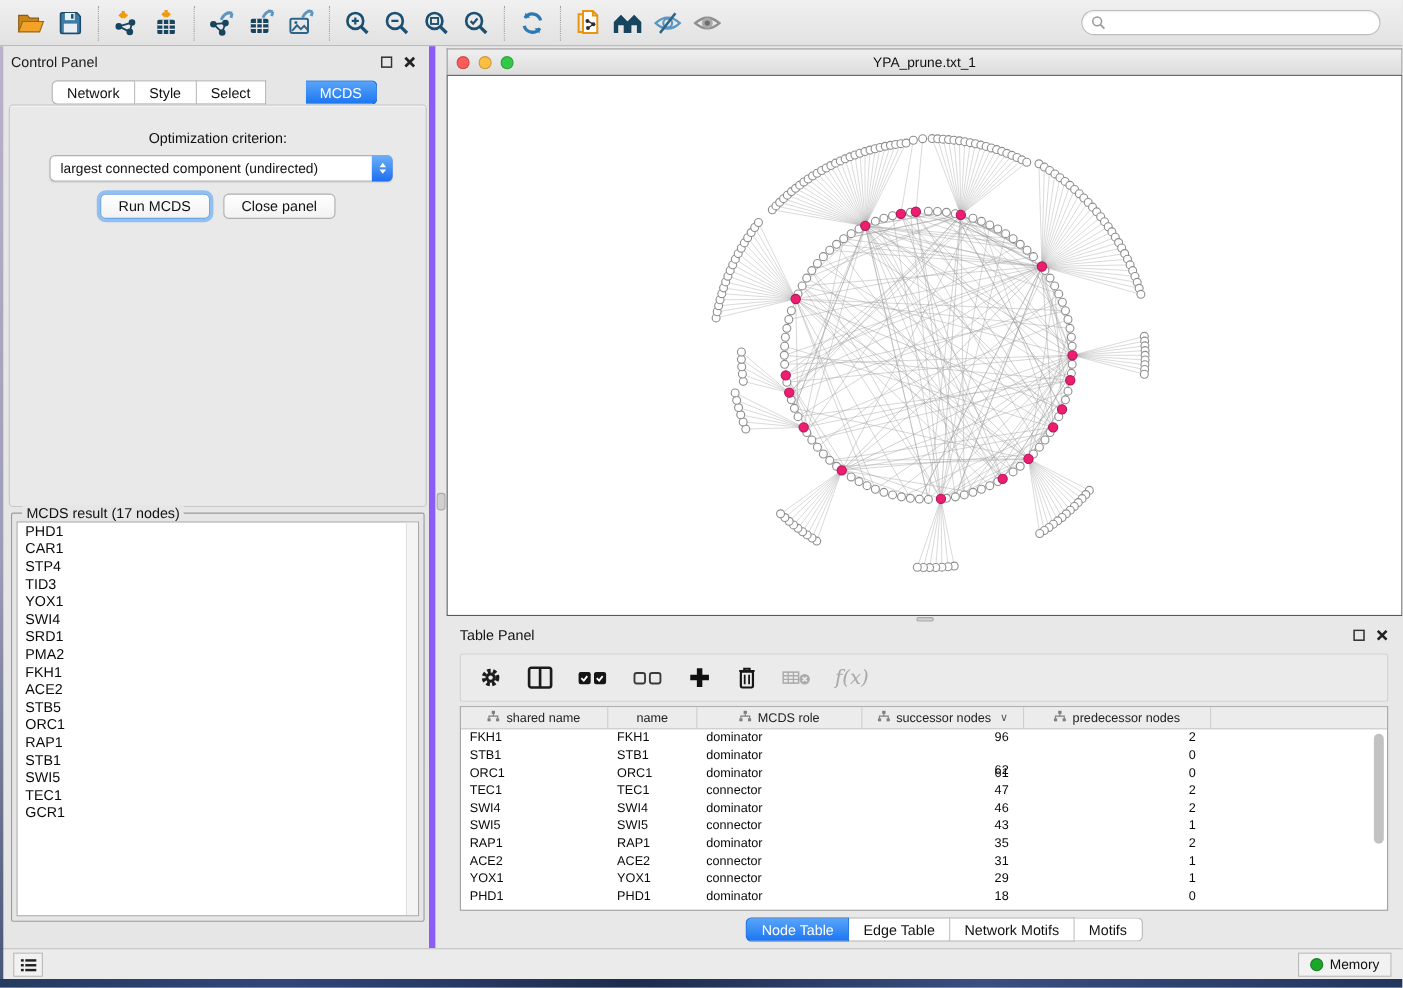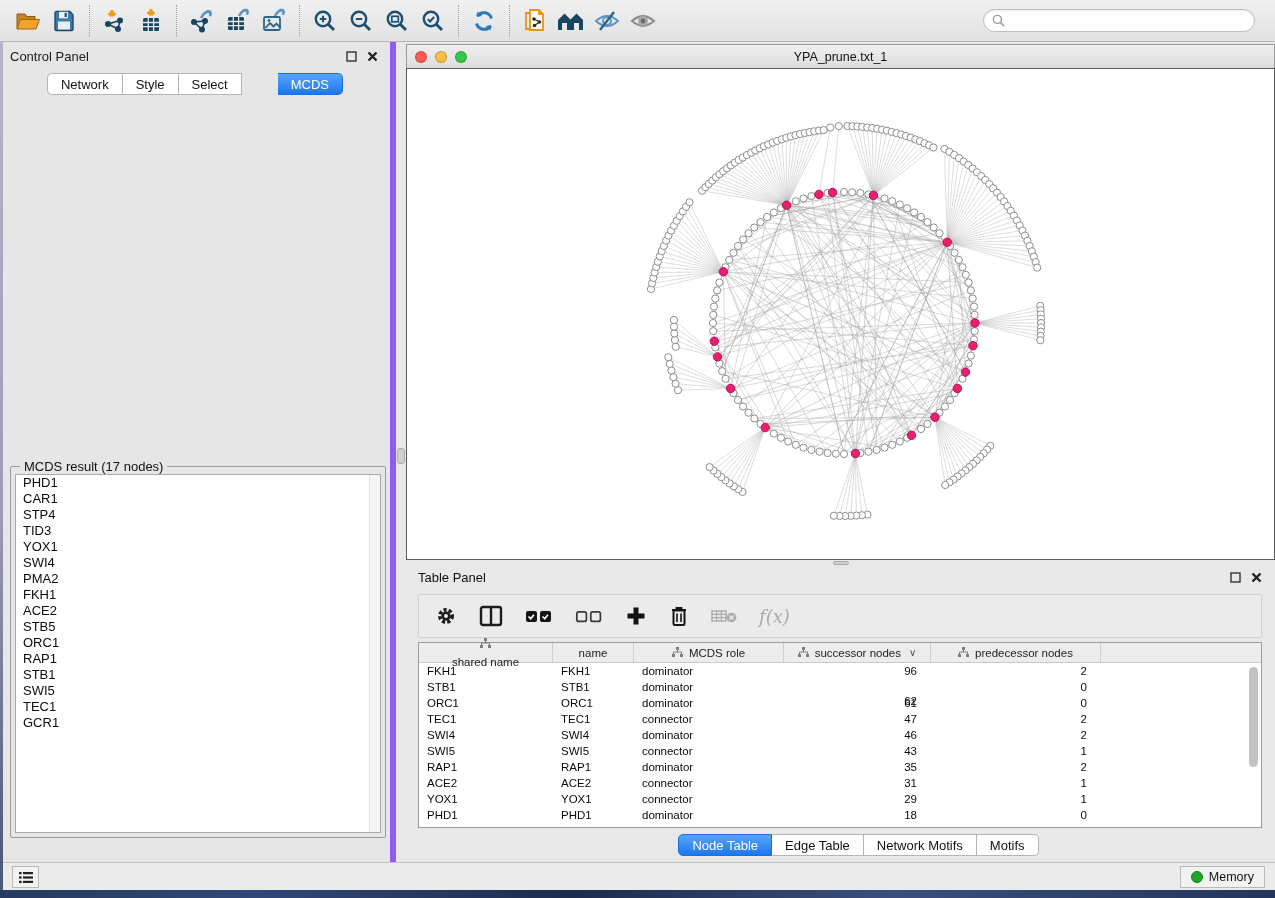--- a/index.html
+++ b/index.html
@@ -256,31 +256,46 @@
     </div>
     <div class="tabbar">
         <div class="seg" id="cp-tabs">
           <span class="tab">Network</span>
           <span class="tab">Style</span>
           <span class="tab">Select</span>
           <span class="tab sel">MCDS</span>
         </div>
       </div>
 
+    <div class="cp-box">
+      <div class="opt-label">Optimization criterion:</div>
+      <div class="opt-select">
+        <span class="val">largest connected component (undirected)</span>
+        <span class="stepper">
+            <i class="up"></i>
+            <i class="dn"></i>
+          </span>
+      </div>
+      <div class="btn-row">
+        <div class="mac-btn focus">Run MCDS</div>
+        <div class="mac-btn">Close panel</div>
+      </div>
+    </div>
 
     <div class="mcds-fieldset">
       <span class="mcds-legend">MCDS result (17 nodes)</span>
       <div class="mcds-list" id="mcds-list">
         <div class="mcds-scroll"></div>
       <div class="mcds-item">PHD1</div>
           <div class="mcds-item">CAR1</div>
           <div class="mcds-item">STP4</div>
           <div class="mcds-item">TID3</div>
           <div class="mcds-item">YOX1</div>
           <div class="mcds-item">SWI4</div>
+          <div class="mcds-item">SRD1</div>
           <div class="mcds-item">PMA2</div>
           <div class="mcds-item">FKH1</div>
           <div class="mcds-item">ACE2</div>
           <div class="mcds-item">STB5</div>
           <div class="mcds-item">ORC1</div>
           <div class="mcds-item">RAP1</div>
           <div class="mcds-item">STB1</div>
           <div class="mcds-item">SWI5</div>
           <div class="mcds-item">TEC1</div>
           <div class="mcds-item">GCR1</div>
@@ -958,21 +973,21 @@
             <path d="M1 6.3 h14 M1 9.6 h14 M5.6 3 v10 M10.3 3 v10" stroke="#ababab" stroke-width="1.2"></path>
             <circle cx="20.5" cy="9.5" r="4.8" fill="#ababab"></circle>
             <path d="M18.5 7.5 l4 4 M22.5 7.5 l-4 4" stroke="#ebebeb" stroke-width="1.5"></path>
           </svg>
       </span>
       <span class="tp-tool fx">f(x)</span>
     </div>
 
     <div class="tbl">
       <div class="tbl-header" id="tbl-header">
-          <div class="th" style="width: 134px; flex-direction: column;">
+          <div class="th" style="width: 134px;">
             <span><svg width="11" height="10" viewBox="0 0 11 10">
                 <rect x="4" y="0" width="3" height="3" fill="#7d7d7d"></rect>
                 <path d="M5.5 3 v2 M1.5 7 v-2 h8 v2" fill="none" stroke="#7d7d7d" stroke-width="1"></path>
                 <rect x="0" y="7" width="3" height="3" fill="#7d7d7d"></rect>
                 <rect x="8" y="7" width="3" height="3" fill="#7d7d7d"></rect>
               </svg></span>
             <span>shared name</span>
           </div>
           <div class="th" style="width: 81px;">
             <span>name</span>

